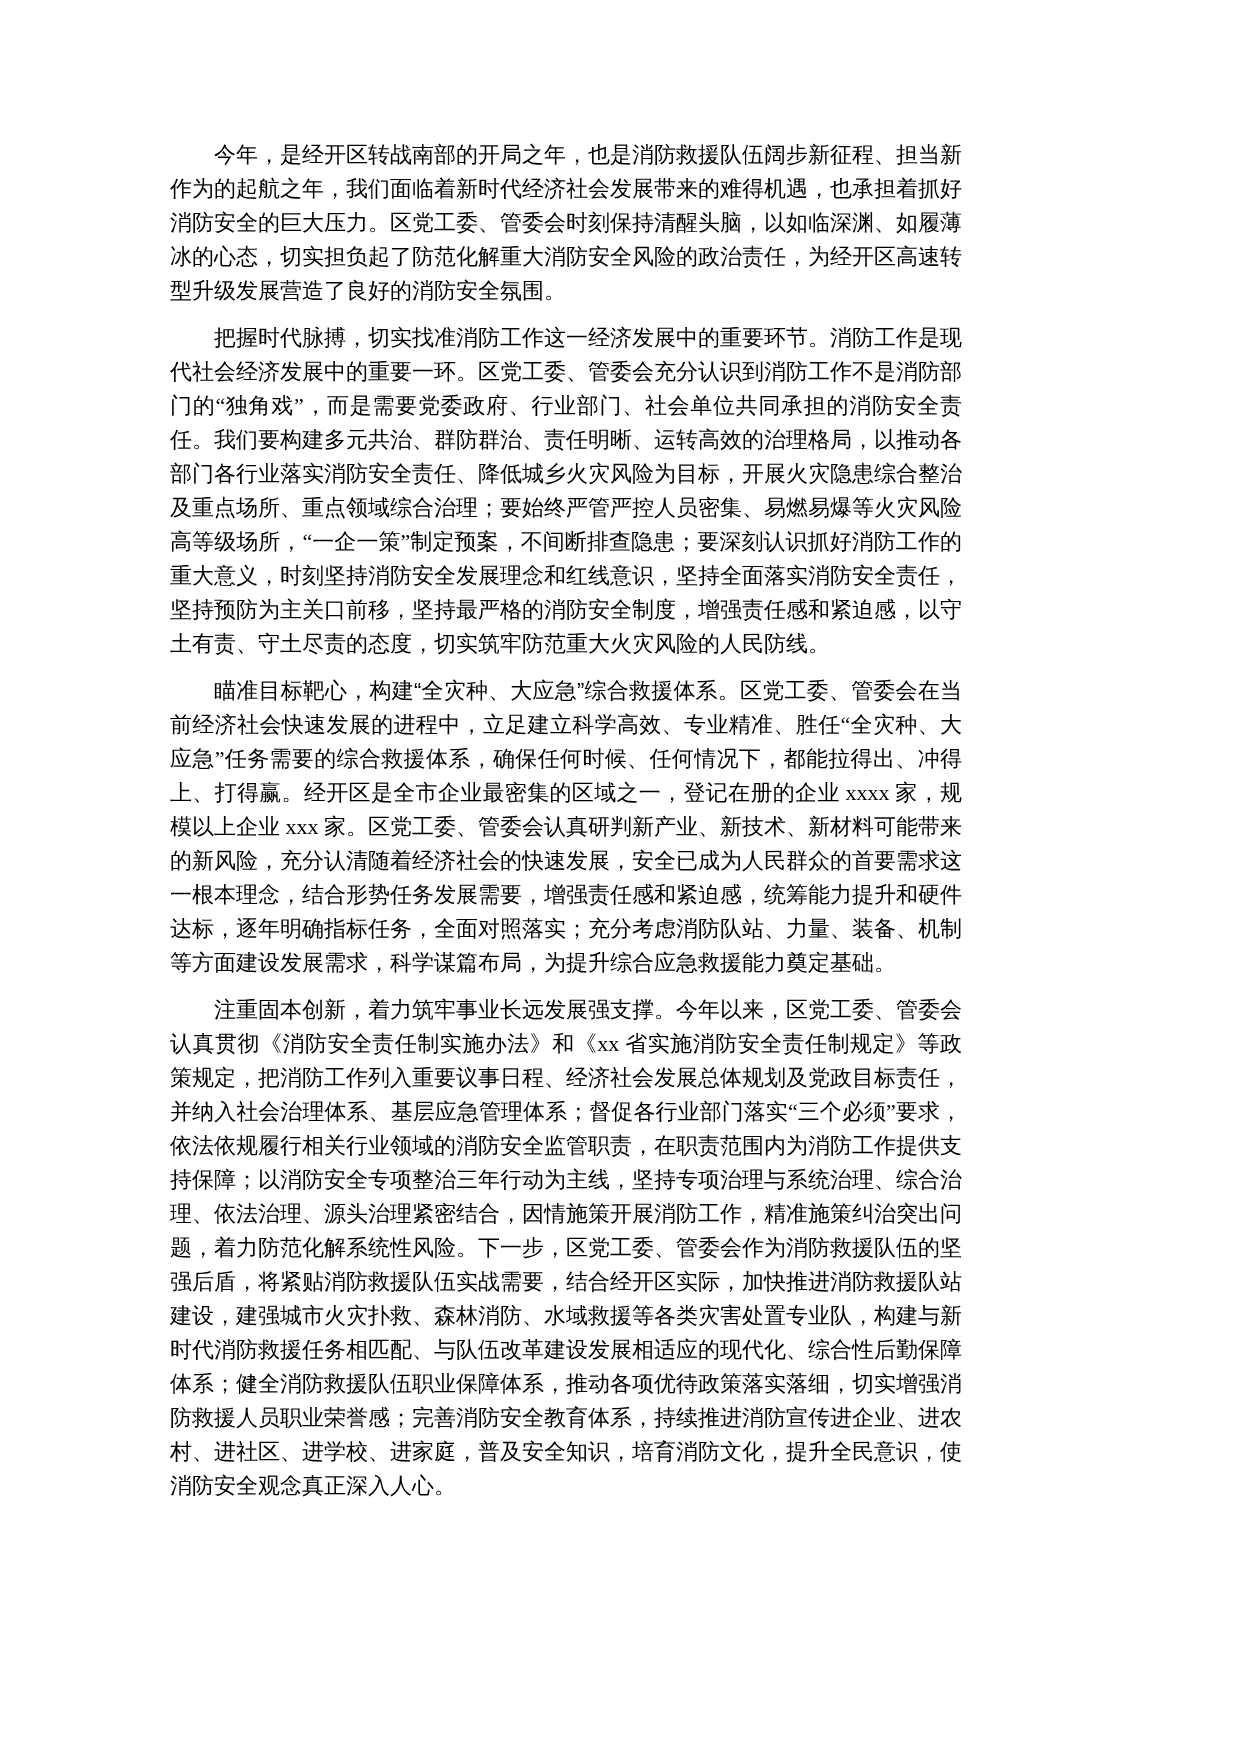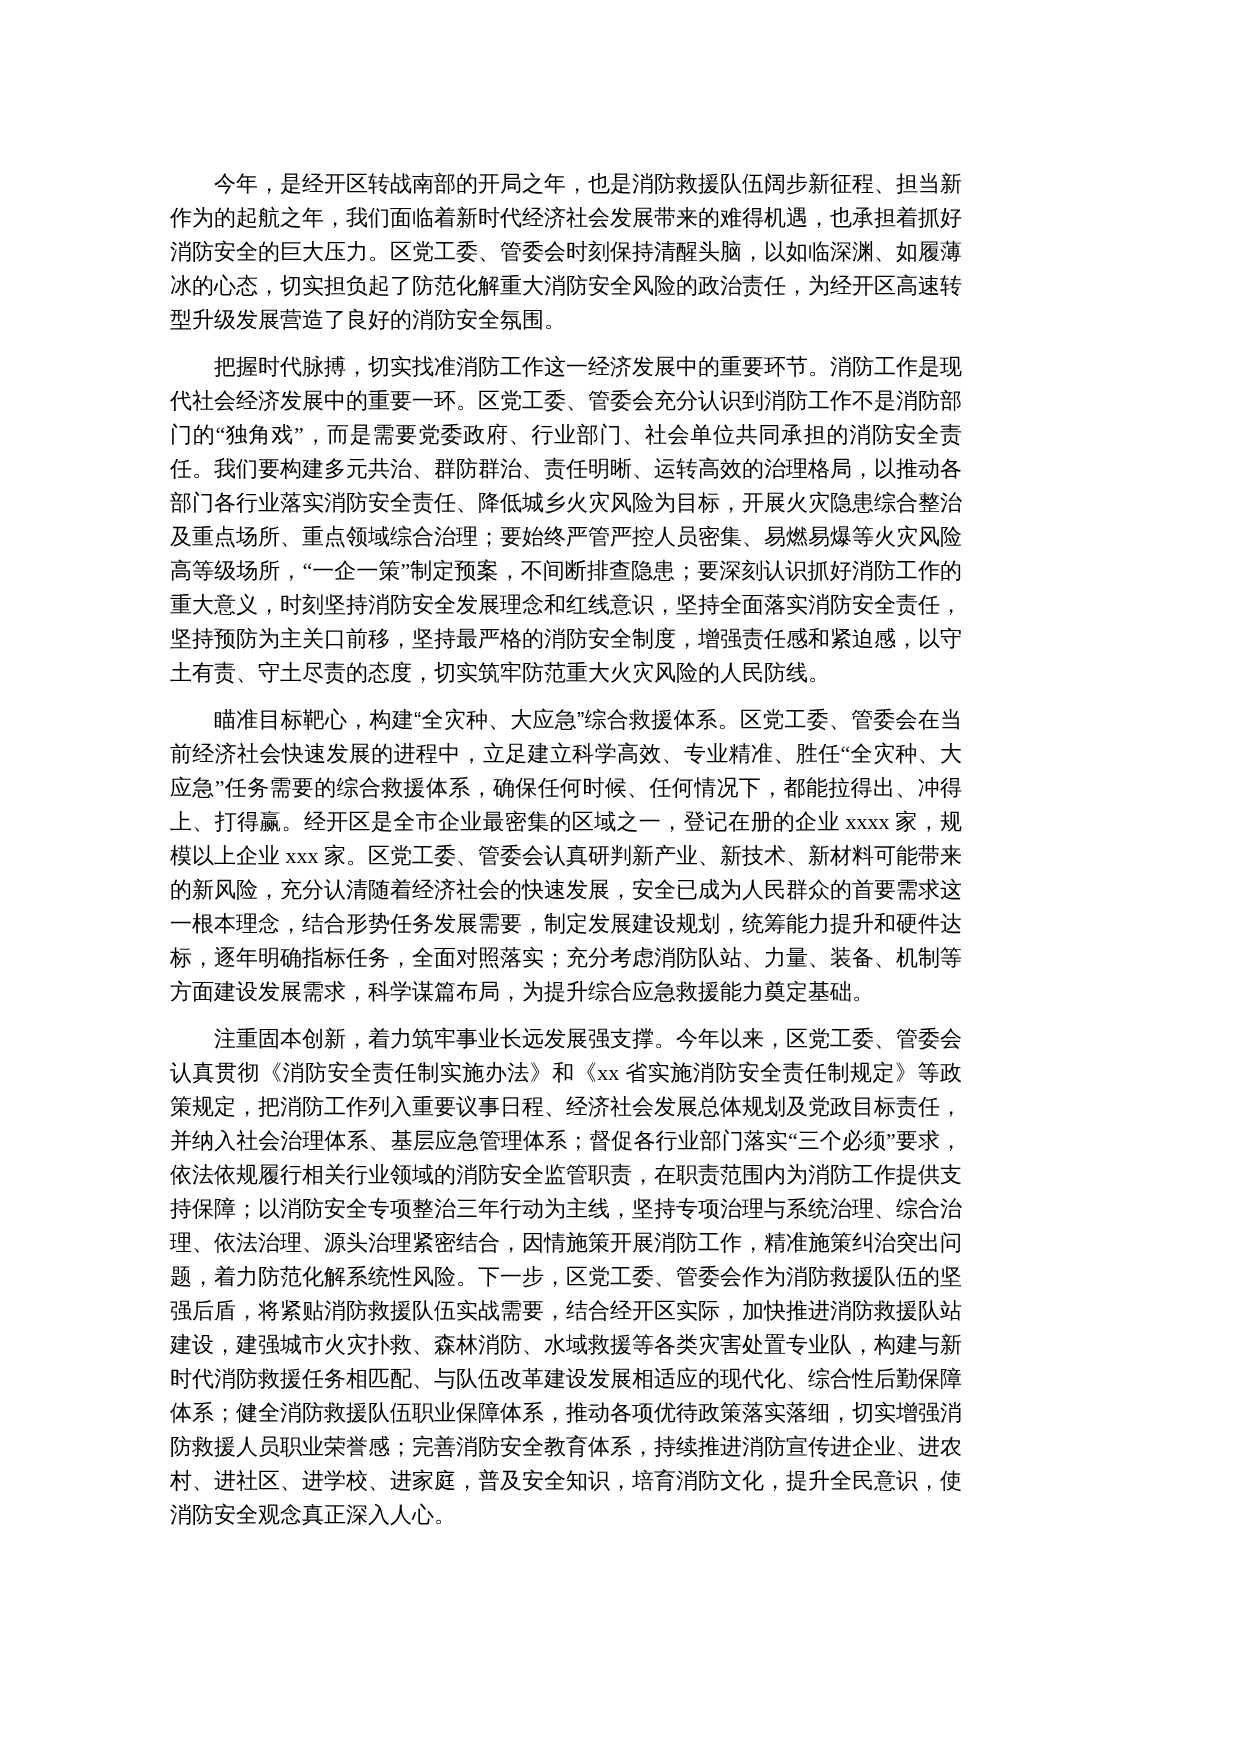--- a/index.html
+++ b/index.html
@@ -18,39 +18,38 @@
     position: absolute;
     left: 170px;
     top: 138px;
     width: 792px;
     color: #000000;
     font-family: "Liberation Serif", "DejaVu Serif", serif;
     font-size: 22px;
     line-height: 34px;
     text-align: justify;
     text-justify: inter-ideograph;
-    margin-top: 29px;
   }
   .doc-content p {
     margin: 0 0 13px 0;
     text-indent: 2em;
   }
   .doc-content p .para-lead {
     font-weight: normal;
     font-family: "Liberation Sans", "DejaVu Sans", sans-serif;
   }
 </style>
 </head>
 <body>
 
 <div class="page">
   <div class="doc-content">
 
     <p><b class="para-lead"></b><span>今年，是经开区转战南部的开局之年，也是消防救援队伍阔步新征程、担当新作为的起航之年，我们面临着新时代经济社会发展带来的难得机遇，也承担着抓好消防安全的巨大压力。区党工委、管委会时刻保持清醒头脑，以如临深渊、如履薄冰的心态，切实担负起了防范化解重大消防安全风险的政治责任，为经开区高速转型升级发展营造了良好的消防安全氛围。</span></p>
 
     <p><b class="para-lead">把握时代脉搏，切实找准消防工作这一经济发展中的重要环节。</b><span>消防工作是现代社会经济发展中的重要一环。区党工委、管委会充分认识到消防工作不是消防部门的“独角戏”，而是需要党委政府、行业部门、社会单位共同承担的消防安全责任。我们要构建多元共治、群防群治、责任明晰、运转高效的治理格局，以推动各部门各行业落实消防安全责任、降低城乡火灾风险为目标，开展火灾隐患综合整治及重点场所、重点领域综合治理；要始终严管严控人员密集、易燃易爆等火灾风险高等级场所，“一企一策”制定预案，不间断排查隐患；要深刻认识抓好消防工作的重大意义，时刻坚持消防安全发展理念和红线意识，坚持全面落实消防安全责任，坚持预防为主关口前移，坚持最严格的消防安全制度，增强责任感和紧迫感，以守土有责、守土尽责的态度，切实筑牢防范重大火灾风险的人民防线。</span></p>
 
-    <p><b class="para-lead">瞄准目标靶心，构建“全灾种、大应急”综合救援体系。</b><span>区党工委、管委会在当前经济社会快速发展的进程中，立足建立科学高效、专业精准、胜任“全灾种、大应急”任务需要的综合救援体系，确保任何时候、任何情况下，都能拉得出、冲得上、打得赢。经开区是全市企业最密集的区域之一，登记在册的企业 xxxx 家，规模以上企业 xxx 家。区党工委、管委会认真研判新产业、新技术、新材料可能带来的新风险，充分认清随着经济社会的快速发展，安全已成为人民群众的首要需求这一根本理念，结合形势任务发展需要，制定发展建设规划，统筹能力提升和硬件达标，逐年明确指标任务，全面对照落实；充分考虑消防队站、力量、装备、机制等方面建设发展需求，科学谋篇布局，为提升综合应急救援能力奠定基础。</span></p>
+    <p><b class="para-lead">瞄准目标靶心，构建“全灾种、大应急”综合救援体系。</b><span>区党工委、管委会在当前经济社会快速发展的进程中，立足建立科学高效、专业精准、胜任“全灾种、大应急”任务需要的综合救援体系，确保任何时候、任何情况下，都能拉得出、冲得上、打得赢。经开区是全市企业最密集的区域之一，登记在册的企业 xxxx 家，规模以上企业 xxx 家。区党工委、管委会认真研判新产业、新技术、新材料可能带来的新风险，充分认清随着经济社会的快速发展，安全已成为人民群众的首要需求这一根本理念，结合形势任务发展需要，增强责任感和紧迫感，统筹能力提升和硬件达标，逐年明确指标任务，全面对照落实；充分考虑消防队站、力量、装备、机制等方面建设发展需求，科学谋篇布局，为提升综合应急救援能力奠定基础。</span></p>
 
     <p><b class="para-lead">注重固本创新，着力筑牢事业长远发展强支撑。</b><span>今年以来，区党工委、管委会认真贯彻《消防安全责任制实施办法》和《xx 省实施消防安全责任制规定》等政策规定，把消防工作列入重要议事日程、经济社会发展总体规划及党政目标责任，并纳入社会治理体系、基层应急管理体系；督促各行业部门落实“三个必须”要求，依法依规履行相关行业领域的消防安全监管职责，在职责范围内为消防工作提供支持保障；以消防安全专项整治三年行动为主线，坚持专项治理与系统治理、综合治理、依法治理、源头治理紧密结合，因情施策开展消防工作，精准施策纠治突出问题，着力防范化解系统性风险。下一步，区党工委、管委会作为消防救援队伍的坚强后盾，将紧贴消防救援队伍实战需要，结合经开区实际，加快推进消防救援队站建设，建强城市火灾扑救、森林消防、水域救援等各类灾害处置专业队，构建与新时代消防救援任务相匹配、与队伍改革建设发展相适应的现代化、综合性后勤保障体系；健全消防救援队伍职业保障体系，推动各项优待政策落实落细，切实增强消防救援人员职业荣誉感；完善消防安全教育体系，持续推进消防宣传进企业、进农村、进社区、进学校、进家庭，普及安全知识，培育消防文化，提升全民意识，使消防安全观念真正深入人心。</span></p>
 
   </div>
 </div>
 
 </body></html>

